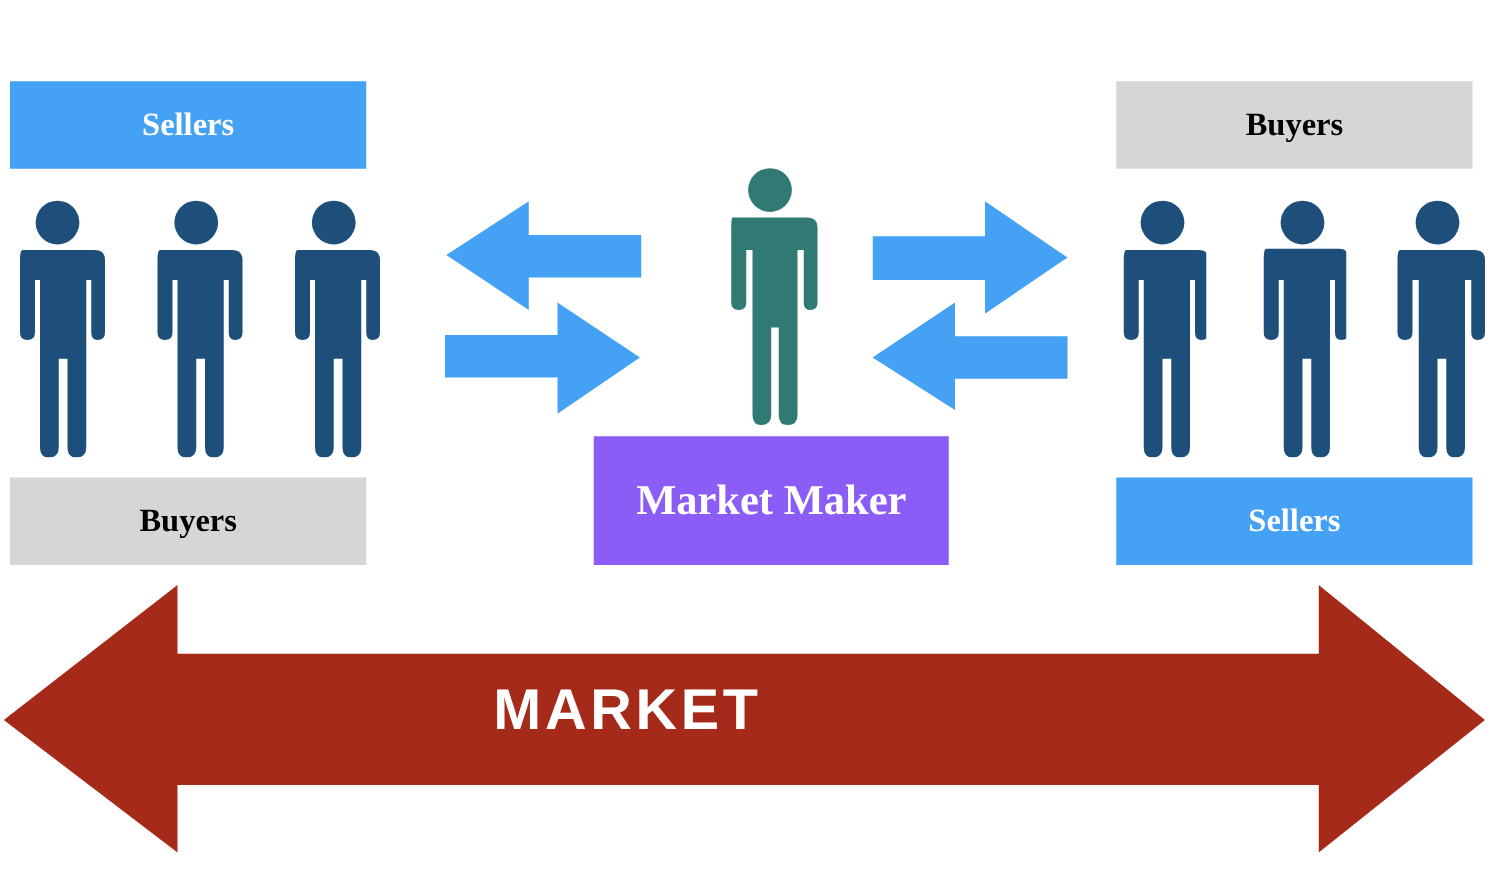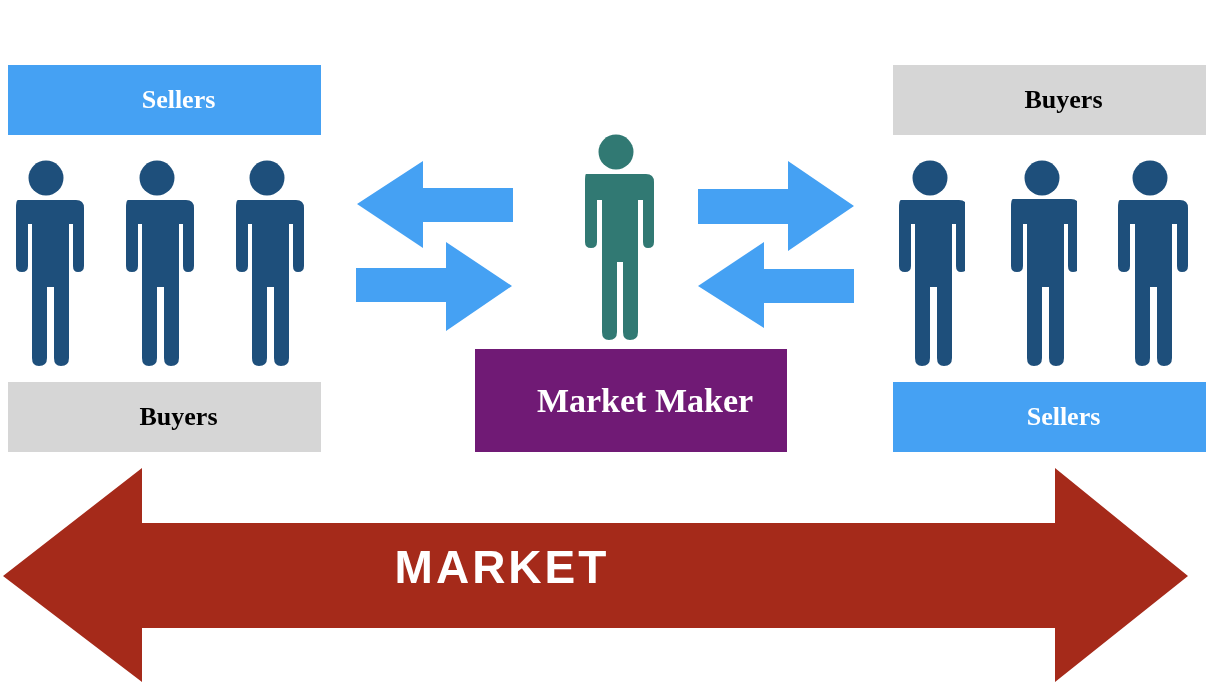--- a/index.html
+++ b/index.html
@@ -1,20 +1,20 @@
 <!DOCTYPE html>
 <html><head>
 <meta charset="utf-8">
 <style>
   html, body { margin: 0; padding: 0; background: #ffffff; }
   body { width: 1206px; height: 696px; position: relative; overflow: hidden; font-family: "Liberation Serif", serif; }
-  .label-box { position: absolute; display: flex; align-items: center; justify-content: center; font-weight: bold; font-family: "Liberation Serif", serif; padding-left: 28px; }
+  .label-box { position: absolute; display: flex; align-items: center; justify-content: center; font-weight: bold; font-family: "Liberation Serif", serif; }
   .blue-box { background: #45a1f3; color: #ffffff; }
   .gray-box { background: #d6d6d6; color: #000000; text-align: right; }
-  .mm-box { background: #701a75; color: #ffffff; }
+  .mm-box { background: #8b5cf6; color: #ffffff; }
   .person { position: absolute; }
   .arrow { position: absolute; }
   .market-text { position: absolute; left: 0; width: 1004px; top: 540px; text-align: center; color: #ffffff; font-family: "Liberation Sans", sans-serif; font-size: 46px; letter-spacing: 3px; font-weight: bold; }
 </style>
 </head>
 <body>
 
 <div class="label-box blue-box" style="left:8px;top:65px;width:285px;height:70px;font-size:26px;">
   <span>Sellers</span>
 </div>

